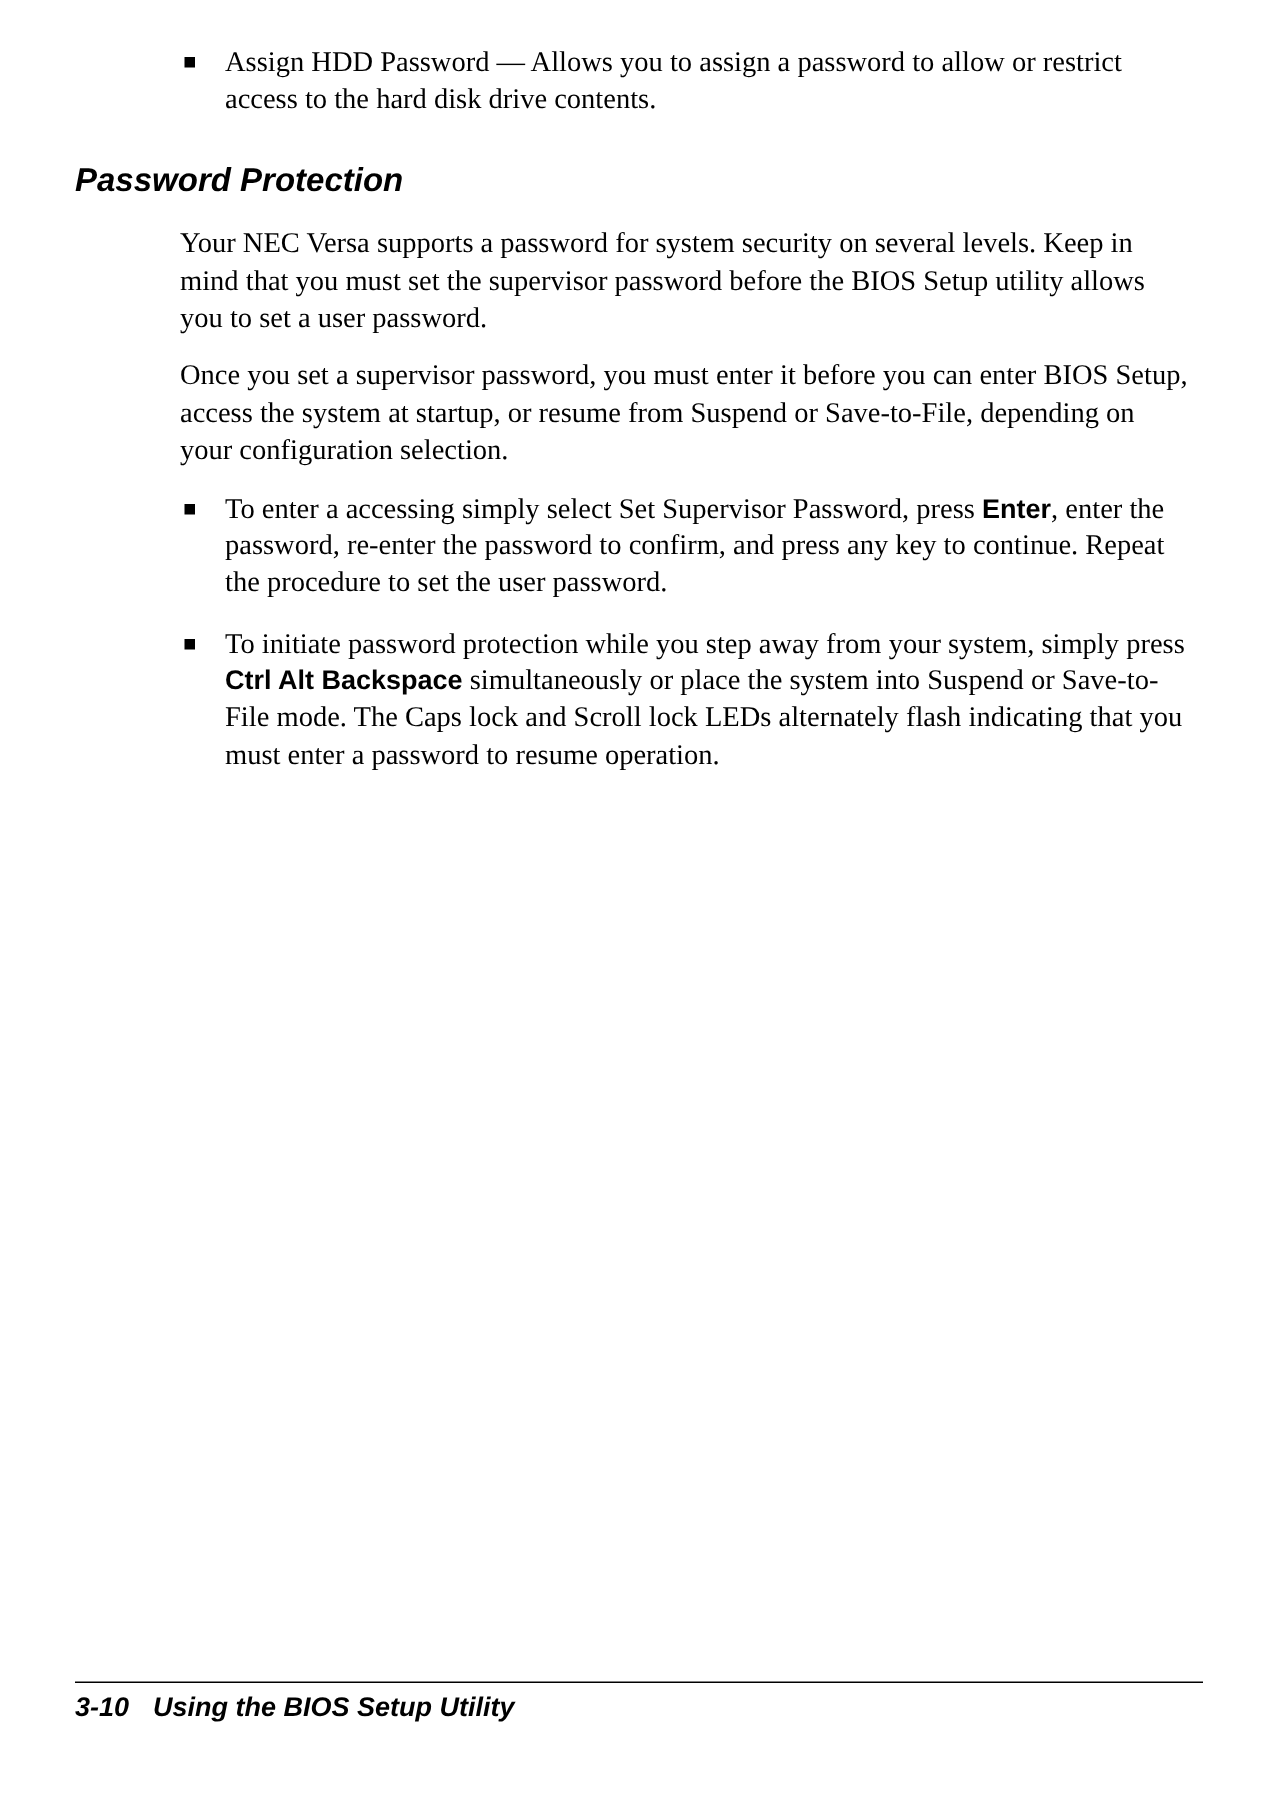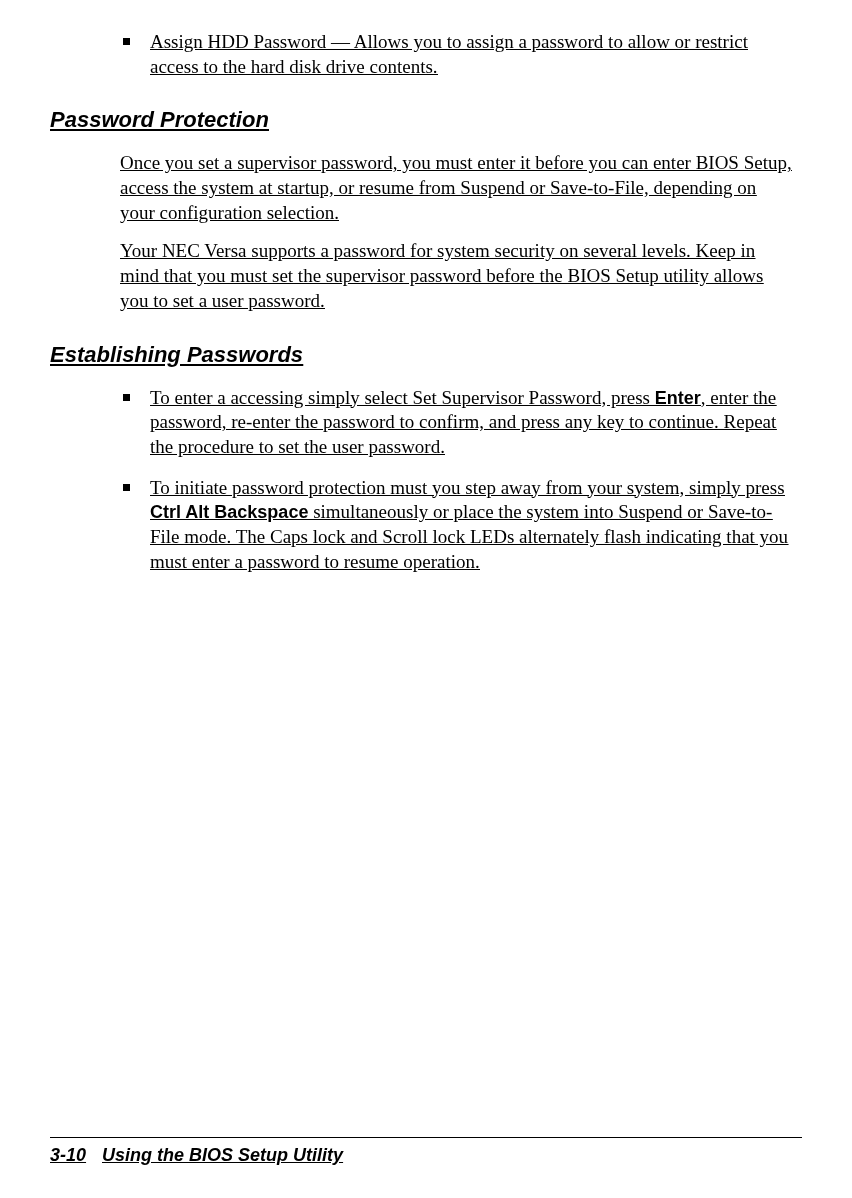--- a/index.html
+++ b/index.html
@@ -1,19 +1,18 @@
 <!DOCTYPE html>
 <html><head>
   <meta charset="utf-8">
   <style>
     * {
       margin: 0;
       padding: 0;
       box-sizing: border-box;
-      text-decoration: underline;
     }
     body {
       width: 852px;
       height: 1198px;
       background: #ffffff;
       font-family: 'Times New Roman', Times, serif;
       font-size: 19px;
       color: #000;
       position: relative;
       padding: 30px 50px 0 50px;
@@ -56,21 +55,21 @@
       margin-bottom: 14px;
     }
     .bold-arial {
       font-family: Arial, Helvetica, sans-serif;
       font-weight: bold;
       font-size: 18px;
       margin-top: 47px;
     }
     .footer {
       position: absolute;
-      bottom: 32px;
+      bottom: 48px;
       left: 50px;
       right: 50px;
       border-top: 1.5px solid #000;
       padding-top: 6px;
     }
     .footer-text {
       font-family: Arial, Helvetica, sans-serif;
       font-weight: bold;
       font-style: italic;
       font-size: 18px;
@@ -87,32 +86,31 @@
 <body>
 
 <div class="content">
 
   <ul class="square">
     <li>Assign HDD Password — Allows you to assign a password to allow or restrict access to the hard disk drive contents.</li>
   </ul>
 
   <h2 class="section-heading">Password Protection</h2>
 
+  <p class="body-para">Your NEC Versa supports a password for system security on several levels. Keep in mind that you must set the supervisor password before the BIOS Setup utility allows you to set a user password.</p>
   <p class="body-para">Once you set a supervisor password, you must enter it before you can enter BIOS Setup, access the system at startup, or resume from Suspend or Save-to-File, depending on your configuration selection.</p>
-  <p class="body-para">Your NEC Versa supports a password for system security on several levels. Keep in mind that you must set the supervisor password before the BIOS Setup utility allows you to set a user password.</p>
 
-  <h2 class="section-heading">Establishing Passwords</h2>
 
 
   <ul class="square">
     <li>
       <span>To enter a accessing simply select Set Supervisor Password, press </span><span class="bold-arial">Enter</span><span>, enter the password, re-enter the password to confirm, and press any key to continue. Repeat the procedure to set the user password.</span>
     </li>
     <li>
-      <span>To initiate password protection must you step away from your system, simply press </span><span class="bold-arial">Ctrl Alt Backspace</span><span> simultaneously or place the system into Suspend or Save-to-File mode. The Caps lock and Scroll lock LEDs alternately flash indicating that you must enter a password to resume operation.</span>
+      <span>To initiate password protection while you step away from your system, simply press </span><span class="bold-arial">Ctrl Alt Backspace</span><span> simultaneously or place the system into Suspend or Save-to-File mode. The Caps lock and Scroll lock LEDs alternately flash indicating that you must enter a password to resume operation.</span>
     </li>
   </ul>
 
 
 
 </div>
 
 <div class="footer">
   <span class="footer-page">3-10</span><span class="footer-text">Using the BIOS Setup Utility</span>
 </div>

